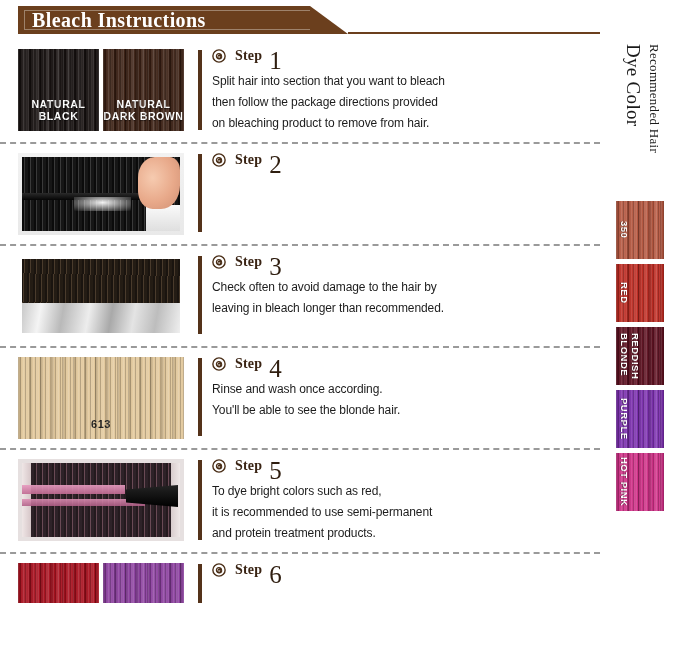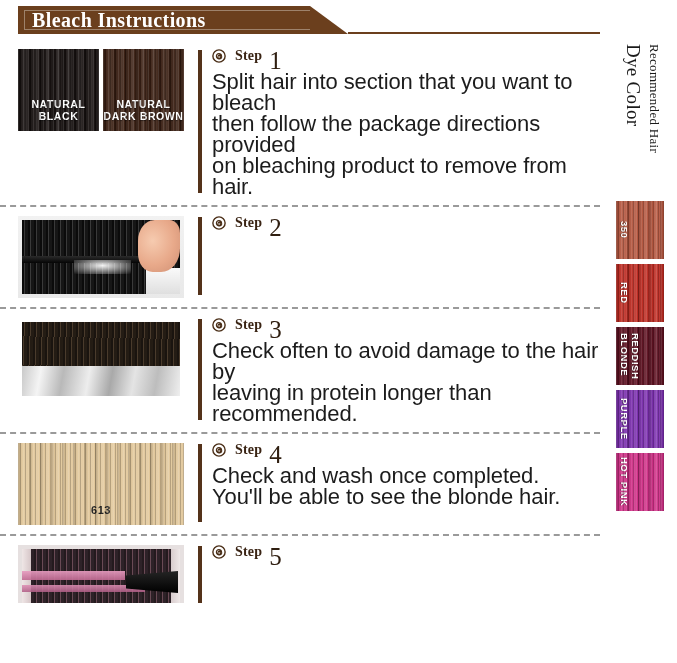--- a/index.html
+++ b/index.html
@@ -299,21 +299,21 @@
   .step-num {
     font-family: "Liberation Serif", serif;
     font-size: 25px;
     font-weight: normal;
     color: #2f1e10;
     margin-left: 7px;
     line-height: 1;
   }
   .step-body {
     font-family: "Liberation Sans", sans-serif;
-    font-size: 22px;
+    font-size: 12px;
     line-height: 21px;
     color: #1c1c1c;
     white-space: pre-line;
     letter-spacing: -0.1px;
   }
 
   
   #sidebar {
     position: absolute;
     left: 606px;
@@ -452,39 +452,39 @@
         <div class="step-text">
           <div class="step-head">
             <span class="spiral-icon"><svg viewBox="0 0 16 16" width="14" height="14">
                 <circle cx="8" cy="8" r="7" fill="none" stroke="#4a2e17" stroke-width="1.6"></circle>
                 <path d="M11 8.2a3 3 0 1 0-2.6 3 2.2 2.2 0 1 0-1.7-2.2 1.5 1.5 0 1 0 1.5-1.3" fill="none" stroke="#4a2e17" stroke-width="1.3" stroke-linecap="round"></path>
               </svg></span>
             <span class="step-word">Step</span>
             <span class="step-num">3</span>
           </div>
           <div class="step-body">Check often to avoid damage to the hair by
-leaving in protein longer than recommended.</div>
+leaving in bleach longer than recommended.</div>
         </div>
       </div>
       <div class="step-row">
         <div class="media">
           <div class="swatch hair-tex" style="background: rgb(226, 199, 154);">
             <div class="swatch-label dark" style="white-space: pre;">613</div>
           </div>
         </div>
         <div class="step-text">
           <div class="step-head">
             <span class="spiral-icon"><svg viewBox="0 0 16 16" width="14" height="14">
                 <circle cx="8" cy="8" r="7" fill="none" stroke="#4a2e17" stroke-width="1.6"></circle>
                 <path d="M11 8.2a3 3 0 1 0-2.6 3 2.2 2.2 0 1 0-1.7-2.2 1.5 1.5 0 1 0 1.5-1.3" fill="none" stroke="#4a2e17" stroke-width="1.3" stroke-linecap="round"></path>
               </svg></span>
             <span class="step-word">Step</span>
             <span class="step-num">4</span>
           </div>
-          <div class="step-body">Check and wash once completed.
+          <div class="step-body">Rinse and wash once according.
 You'll be able to see the blonde hair.</div>
         </div>
       </div>
       <div class="step-row">
         <div class="media">
           <div class="photo photo-pink">
             <div class="bg"></div>
             <div class="edgeL"></div>
             <div class="edgeR"></div>
             <div class="dye1"></div>
@@ -494,20 +494,23 @@
         </div>
         <div class="step-text">
           <div class="step-head">
             <span class="spiral-icon"><svg viewBox="0 0 16 16" width="14" height="14">
                 <circle cx="8" cy="8" r="7" fill="none" stroke="#4a2e17" stroke-width="1.6"></circle>
                 <path d="M11 8.2a3 3 0 1 0-2.6 3 2.2 2.2 0 1 0-1.7-2.2 1.5 1.5 0 1 0 1.5-1.3" fill="none" stroke="#4a2e17" stroke-width="1.3" stroke-linecap="round"></path>
               </svg></span>
             <span class="step-word">Step</span>
             <span class="step-num">5</span>
           </div>
+          <div class="step-body">To dye bright colors such as red,
+it is recommended to use semi-permanent
+and protein treatment products.</div>
         </div>
       </div>
       <div class="step-row">
         <div class="media">
           <div class="swatch hair-tex" style="background: rgb(168, 16, 30);">
             <div class="swatch-label" style="white-space: pre;">RED WINE</div>
           </div>
           <div class="swatch hair-tex" style="background: rgb(139, 63, 158);">
             <div class="swatch-label" style="white-space: pre;">PURPLE</div>
           </div>

